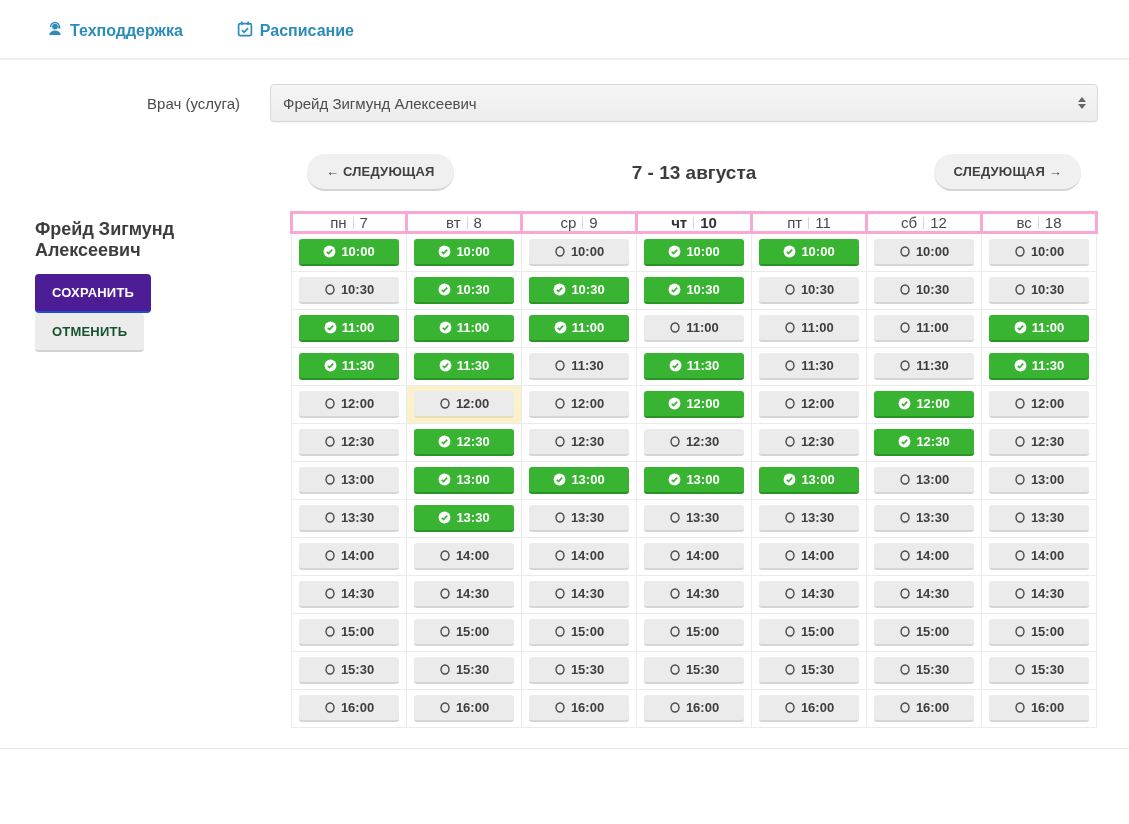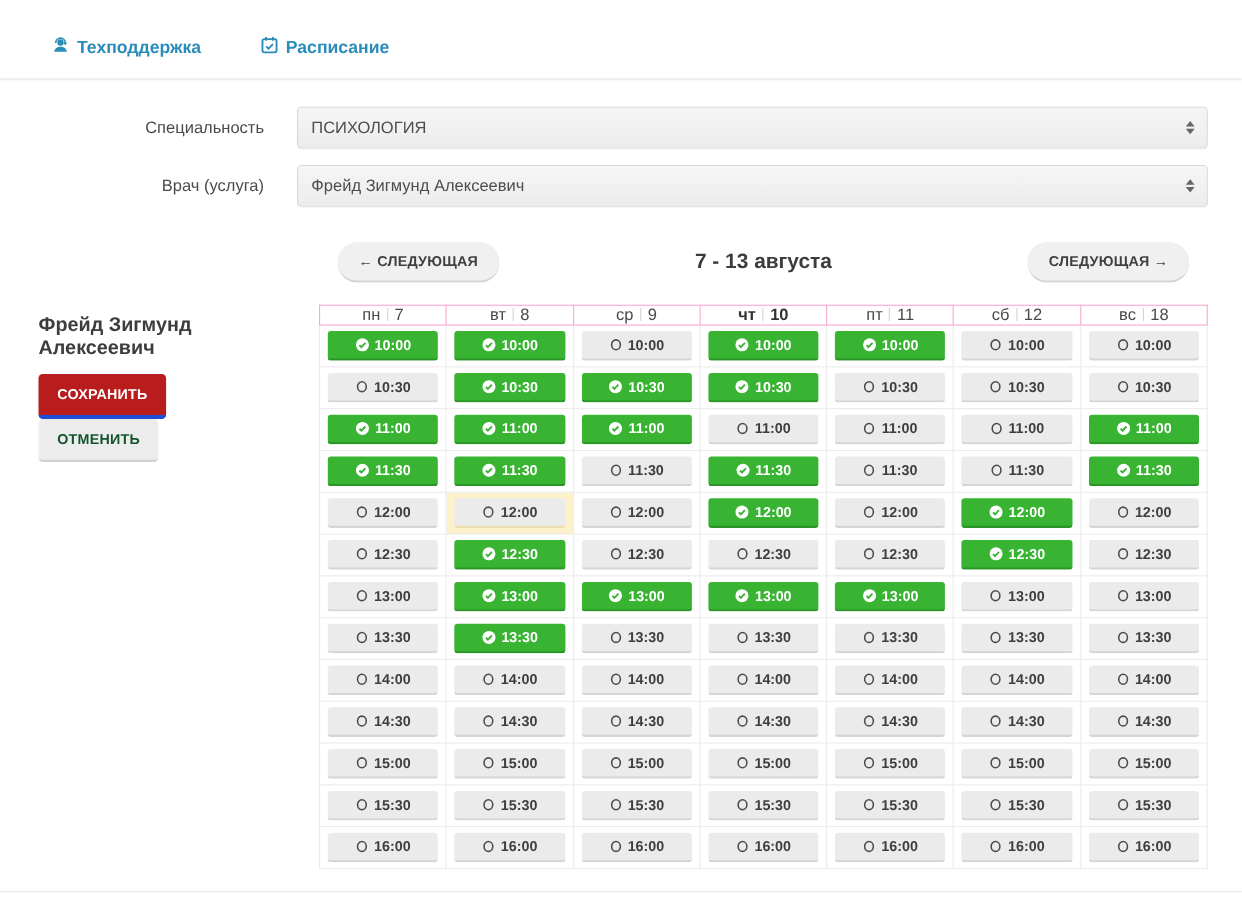--- a/index.html
+++ b/index.html
@@ -8,21 +8,21 @@
     font-family:"Liberation Sans", sans-serif;
     color:#3f3f41;
     width:1129px;
     min-height:824px;
     margin:0 auto;
     font-size:15px;
   }
   
   .topnav {
     display:flex; align-items:flex-start; gap:26px;
-    padding:23px 0 7px 33px;
+    padding:11px 0 7px 33px;
     border-bottom:2px solid #eceff0;
   }
   .nav-item {
     display:flex; align-items:center; gap:7px;
     color:#2a8cba; font-weight:700; font-size:16px;
     padding:10px 14px; border-radius:6px; cursor:pointer;
     white-space:nowrap;
   }
   .nav-item.active { background:#2a93c1; color:#fff; }
   .nav-item svg { flex:0 0 auto; }
@@ -63,28 +63,28 @@
   
   .main { display:flex; padding:20px 31px 0 35px; align-items:flex-start; }
   .doctor-panel { width:235px; flex:0 0 auto; margin-right:20px; padding-top:8px; }
   .doctor-name { font-size:18px; font-weight:700; color:#3d3d3f; margin-bottom:13px; }
   .doctor-title { font-size:15px; color:#4f4f51; margin-bottom:21px; }
   .btn {
     border:none; border-radius:4px; padding:11px 17px;
     font-family:inherit; font-weight:700; font-size:13px; cursor:pointer;
     letter-spacing:.2px;
   }
-  .btn-save { background:#b91c1c; border-bottom:4px solid #1d4ed8; color:#fff; margin-right:8px; }
+  .btn-save { background:#4c1d95; border-bottom:2px solid #1d4ed8; color:#fff; margin-right:8px; }
   .btn-cancel { background:#ececec; border-bottom:2px solid #d2d2d2; color:#14532d; }
   
   .grid-wrap { flex:1; }
   table.sched { width:100%; border-collapse:collapse; table-layout:fixed; border:1px solid #e5e5e5; }
   table.sched th {
     height:17px; font-size:15px; font-weight:400; color:#4a4a4a;
-    border:1px solid #f9a8d4; text-align:center; background:#fff;
+    border:3px solid #f9a8d4; text-align:center; background:#fff;
   }
   table.sched th .sep { display:inline-block; width:1px; height:12px; background:#d4d4d4; margin:0 6px; vertical-align:-1px; }
   table.sched th.current { font-weight:700; color:#333; }
   table.sched td { border:1px solid #ebebeb; padding:5px 7px; background:#fff; }
   table.sched td.hl { background:#fbf2cc; }
   .slot {
     height:27px; border-radius:3px; display:flex; align-items:center; justify-content:center;
     gap:5px; font-size:13px; font-weight:700; cursor:pointer;
     background:#ebebeb; border-bottom:2px solid #d5d5d5; color:#3e3e40;
   }
@@ -122,30 +122,20 @@
         <line x1="11.2" y1="0.6" x2="11.2" y2="4"></line>
         <path d="M5 9.2l2.1 2.1 4-4.2"></path>
       </svg>
     </span>
     <span>Расписание</span>
   </div>
 </header>
 
 <section class="form-area">
   <div class="form-row">
-    <label class="form-label">Специальность</label>
-    <div class="sel">
-      <span>ПСИХОЛОГИЯ</span>
-      <span class="spin">
-          <i class="up"></i>
-          <i class="dn"></i>
-        </span>
-    </div>
-  </div>
-  <div class="form-row">
     <label class="form-label">Врач (услуга)</label>
     <div class="sel">
       <span>Фрейд Зигмунд Алексеевич</span>
       <span class="spin">
           <i class="up"></i>
           <i class="dn"></i>
         </span>
     </div>
   </div>
 </section>

